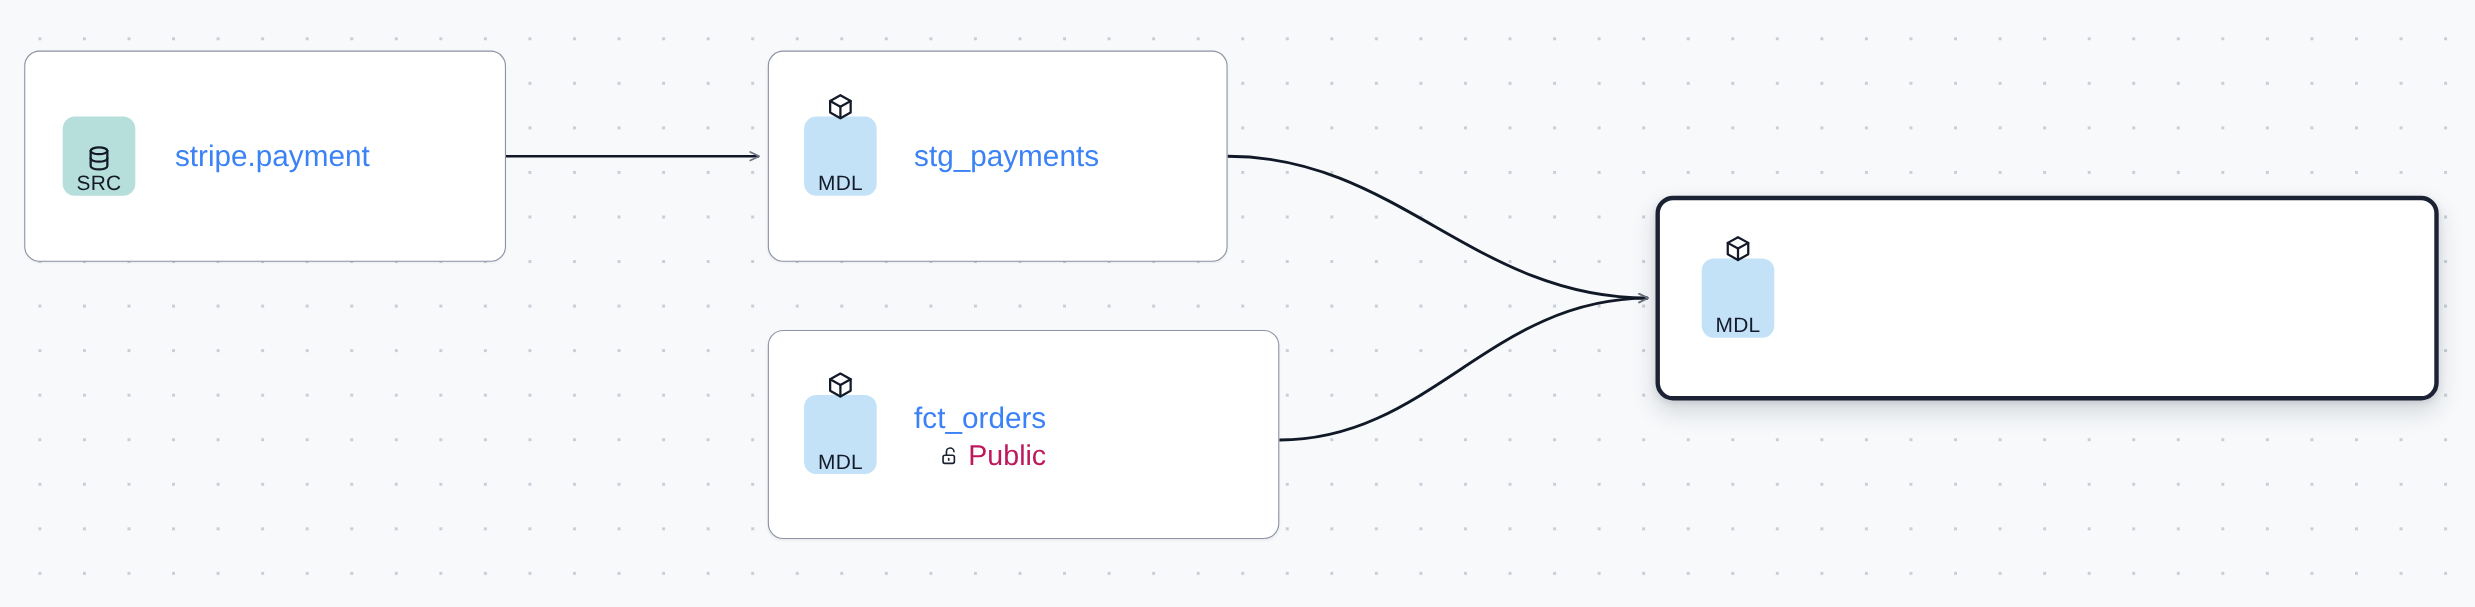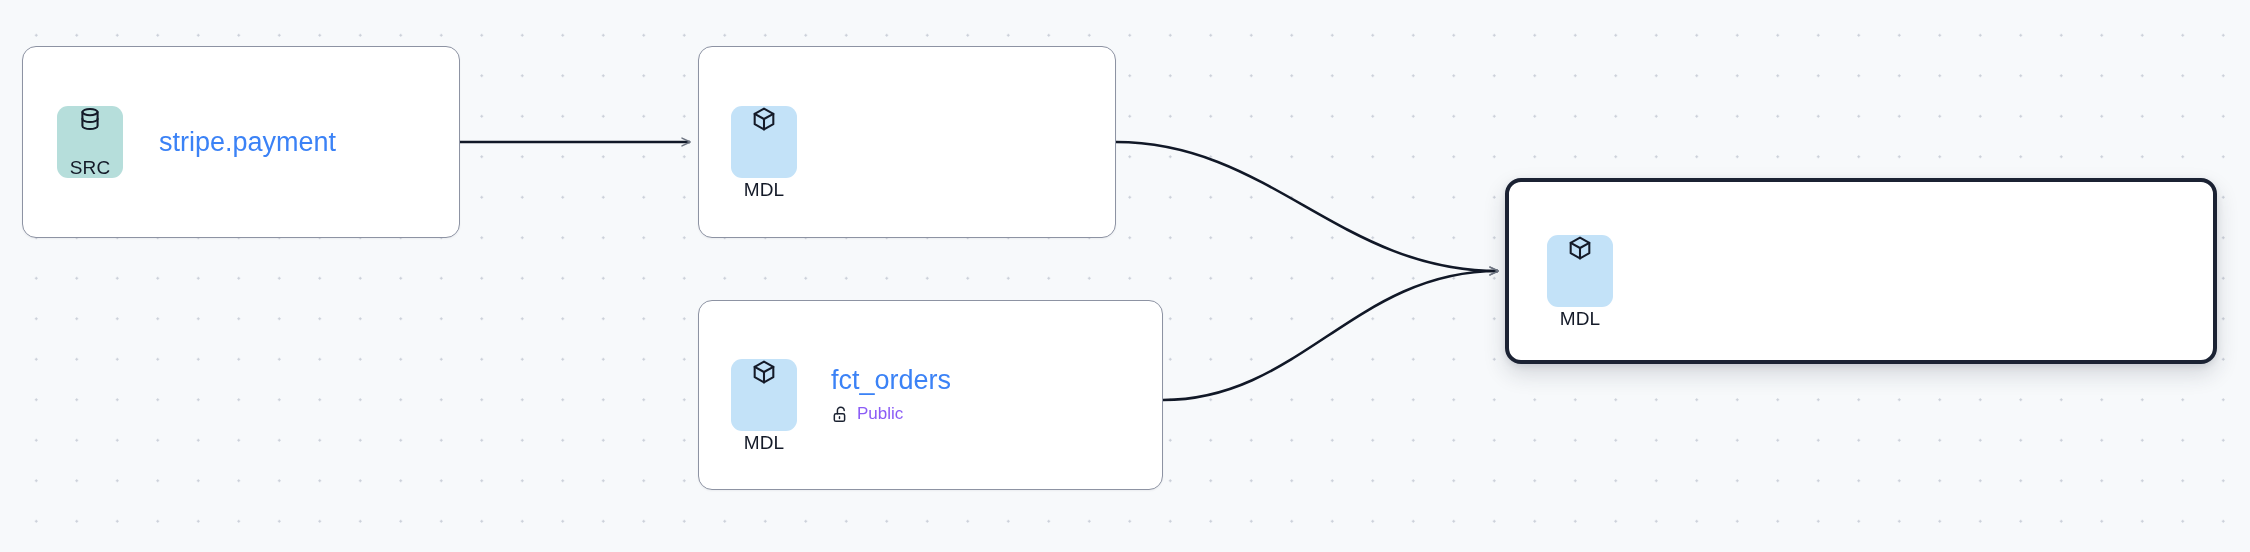--- a/index.html
+++ b/index.html
@@ -42,21 +42,21 @@
     box-shadow: 0 10px 22px rgba(30,38,58,0.16), 0 2px 6px rgba(30,38,58,0.10);
   }
   .badge {
     flex: 0 0 auto;
     width: 66px;
     height: 72px;
     border-radius: 11px;
     display: flex;
     flex-direction: column;
     align-items: center;
-    justify-content: space-between;
+    justify-content: flex-end;
     gap: 1px;
   }
   .badge.src { background: #b6dedb; }
   .badge.mdl { background: #c3e2f8; gap: 48px; }
   .badge svg { display: block; }
   .badge-text {
     font-size: 19px;
     line-height: 20px;
     color: #141a28;
     letter-spacing: 0.2px;
@@ -71,24 +71,25 @@
   .node-title {
     font-size: 27px;
     line-height: 32px;
     color: #3b82f6;
     white-space: nowrap;
   }
   .node-sub {
     display: flex;
     align-items: center;
     gap: 7px;
-    font-size: 17px;
+    font-size: 26px;
     line-height: 24px;
-    color: #8b5cf6;
+    color: #be185d;
     white-space: nowrap;
+    justify-content: flex-end;
   }
   .node-sub svg { display: block; flex: 0 0 auto; }
 
   
   #node-stripe-payment { left: 22px;  top: 46px;  width: 438px; height: 192px; padding-left: 34px; gap: 36px; }
   #node-stg-payments  { left: 698px; top: 46px;  width: 418px; height: 192px; padding-left: 32px; gap: 34px; }
   #node-fct-orders    { left: 698px; top: 300px; width: 465px; height: 190px; padding-left: 32px; gap: 34px; }
   #node-agg-journey   { left: 1505px; top: 178px; width: 712px; height: 186px; padding-left: 38px; gap: 40px; }
 </style>
 </head>
@@ -130,20 +131,23 @@
     <div class="badge mdl">
       <span>
         <svg width="26" height="26" viewBox="0 0 24 24" fill="none" stroke="#141a28" stroke-width="1.9" stroke-linecap="round" stroke-linejoin="round">
           <path d="M12,2.4 L20.6,7.2 L20.6,16.8 L12,21.6 L3.4,16.8 L3.4,7.2 Z"></path>
           <path d="M3.4,7.2 L12,12 L20.6,7.2"></path>
           <path d="M12,12 L12,21.6"></path>
         </svg>
       </span>
       <span class="badge-text">MDL</span>
     </div>
+    <div class="node-body">
+      <div class="node-title">stg_payments</div>
+    </div>
   </div>
 
   <div class="node" id="node-fct-orders">
     <div class="badge mdl">
       <span>
         <svg width="26" height="26" viewBox="0 0 24 24" fill="none" stroke="#141a28" stroke-width="1.9" stroke-linecap="round" stroke-linejoin="round">
           <path d="M12,2.4 L20.6,7.2 L20.6,16.8 L12,21.6 L3.4,16.8 L3.4,7.2 Z"></path>
           <path d="M3.4,7.2 L12,12 L20.6,7.2"></path>
           <path d="M12,12 L12,21.6"></path>
         </svg>

